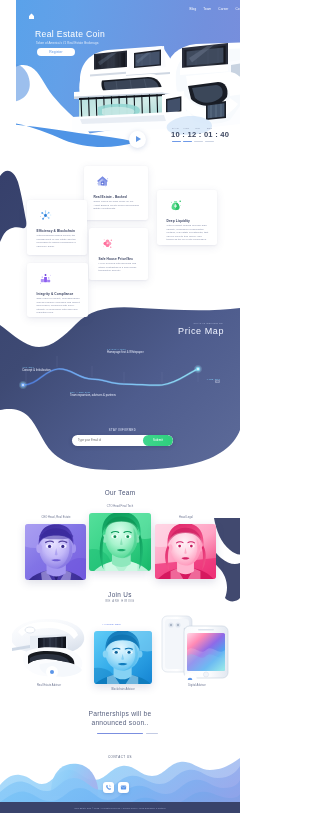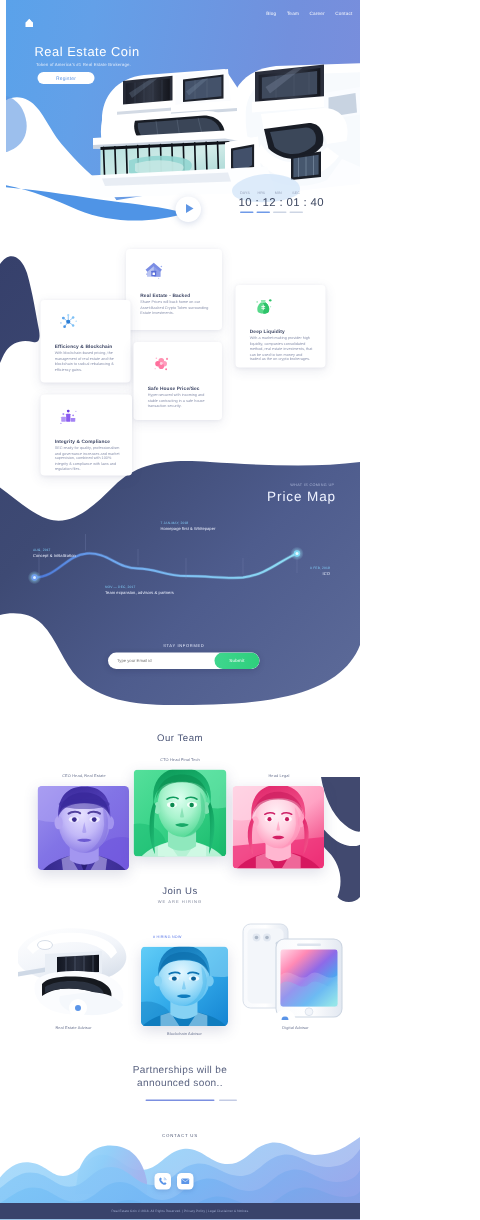--- a/index.html
+++ b/index.html
@@ -1,21 +1,21 @@
 <!DOCTYPE html>
 <html><head>
 <meta charset="utf-8">
 <style>
   html,body{margin:0;padding:0;}
   body{width:240px;height:813px;overflow:hidden;background:#fff;
        font-family:"Liberation Sans",sans-serif;-webkit-font-smoothing:antialiased;}
   .page{position:relative;width:240px;height:813px;overflow:hidden;background:#fff;}
 
   
-  .hero{position:absolute;left:4px;top:0;width:240px;height:162px;overflow:hidden;
+  .hero{position:absolute;left:16px;top:0;width:240px;height:162px;overflow:hidden;
         background:linear-gradient(100deg,#5aa2ea 0%,#63a0e8 22%,#7290dd 72%,#7b8ddc 100%);}
   .hero-svg{position:absolute;left:0;top:0;}
   .logo{position:absolute;left:12px;top:6px;width:7px;height:7px;}
   .nav{position:absolute;right:9px;top:6.5px;display:flex;gap:7px;}
   .nav a{color:#fff;font-size:3.1px;letter-spacing:.12px;text-decoration:none;opacity:.95;}
   .hero-title{position:absolute;left:19px;top:23.6px;color:#fff;font-size:8.6px;
         font-weight:400;letter-spacing:.35px;line-height:10px;white-space:nowrap;}
   .hero-sub{position:absolute;left:20px;top:38px;color:#dde9fa;font-size:2.9px;
         letter-spacing:.1px;white-space:nowrap;}
   .hero-btn{position:absolute;left:21px;top:47.5px;width:38px;height:8.5px;border-radius:4.5px;
@@ -95,21 +95,21 @@
   .fic{position:absolute;width:11px;height:11px;border-radius:3px;background:#fff;
         box-shadow:0 1px 3px rgba(50,80,160,.22);display:flex;align-items:center;justify-content:center;}
   .footbar{position:absolute;left:0;bottom:0;width:240px;height:11px;background:#39436b;
         display:flex;align-items:center;justify-content:center;}
   .footbar span{color:#9aa6cc;font-size:2.1px;letter-spacing:.08px;}
 
   
   .count{position:absolute;left:155px;top:126.5px;}
   .count-lab{display:flex;gap:3.6px;margin-left:1px;}
   .count-lab span{font-size:2.4px;color:#98a2ba;letter-spacing:.1px;width:8px;}
-  .count-num{font-size:7.6px;color:#3d4760;letter-spacing:.25px;margin-top:.6px;font-weight:400;white-space:nowrap;}
+  .count-num{font-size:7.6px;color:#3d4760;letter-spacing:.25px;margin-top:.6px;font-weight:700;white-space:nowrap;}
   .count-bars{display:flex;gap:2.5px;margin-top:1.6px;margin-left:1px;}
   .count-bars i{display:block;height:1px;width:8.5px;border-radius:1px;background:#6f9ae8;}
   .count-bars i.d{background:#cdd5e4;}
 </style>
 </head>
 <body>
 
 <div class="page">
 
   <section class="hero">

